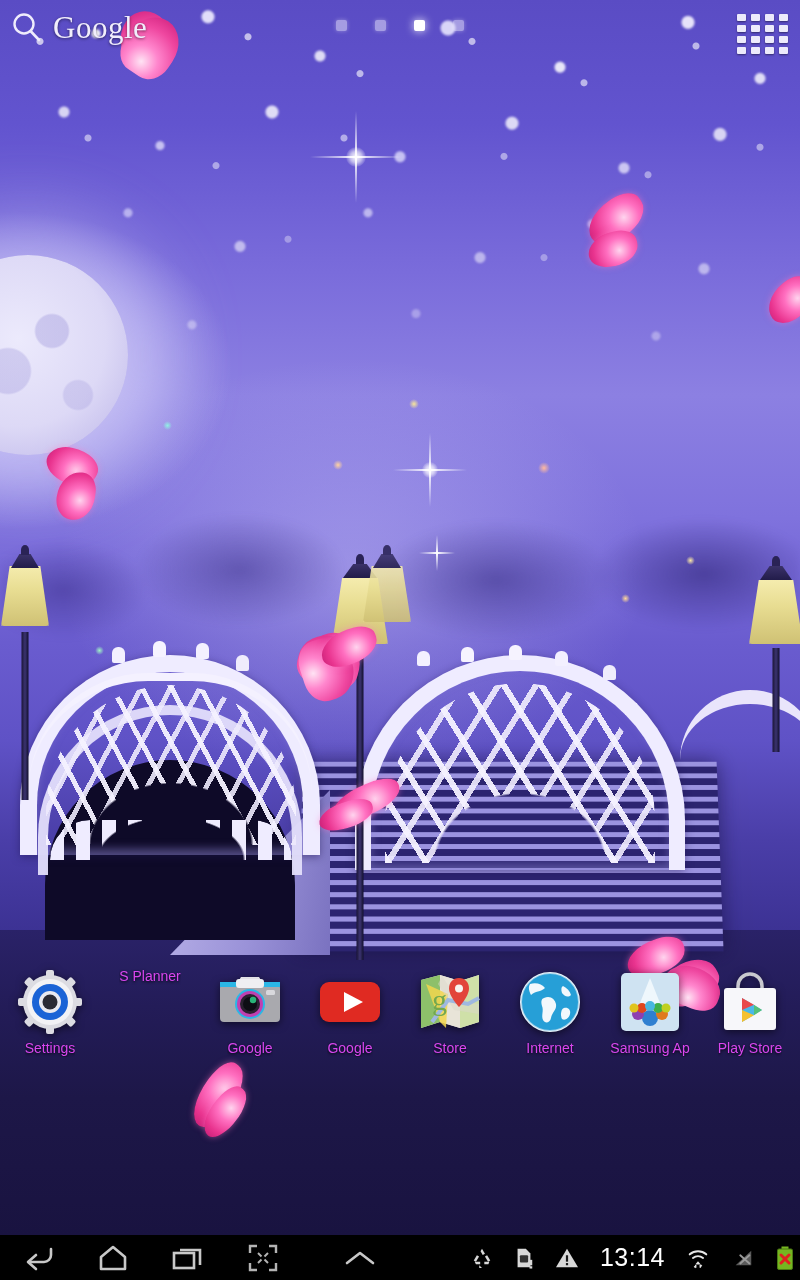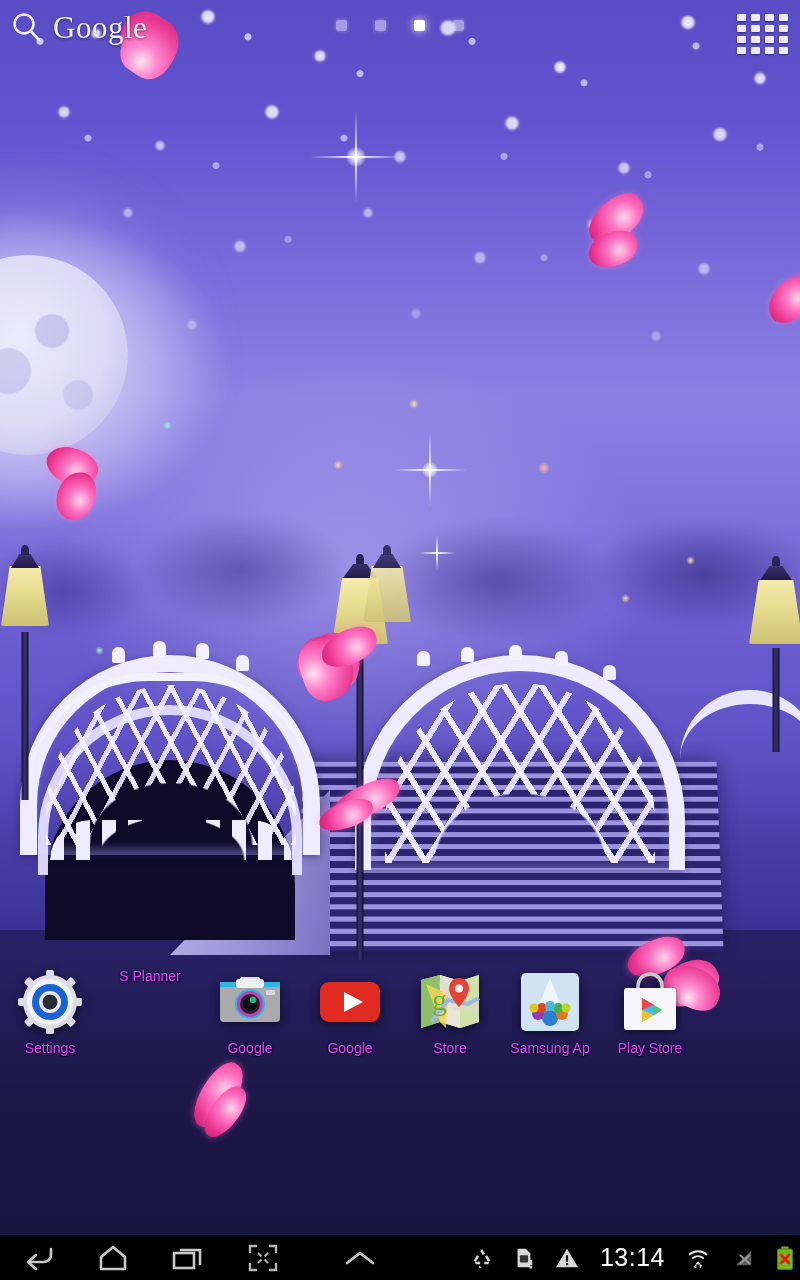--- a/index.html
+++ b/index.html
@@ -393,20 +393,36 @@
           <path d="M24 6 L40 30 L61 34 L61 44 L36 40 L20 14 Z" fill="#dcd8cc" opacity=".5"></path>
           <path d="M14 52 L30 30 L50 34 L61 28" stroke="#9fb8e0" stroke-width="4" fill="none"></path>
           <text x="14" y="40" font-family="Liberation Serif, serif" font-size="30" fill="#73a84f">g</text>
           <path d="M41 8 c6 0 10 4.6 10 10.4 0 7.8 -10 18.6 -10 18.6 s-10 -10.8 -10 -18.6 C31 12.6 35 8 41 8 z" fill="#e2443a"></path>
           <circle cx="41" cy="18.5" r="4" fill="#f7f4f0"></circle>
         </svg>
       </div>
       <div class="lbl">Store</div>
     </div>
 
+    <div class="app">
+      <div class="ic">
+        <svg viewBox="0 0 64 64" width="64" height="64">
+          <circle cx="32" cy="32" r="29" fill="#2ca6dd"></circle>
+          <circle cx="32" cy="32" r="29" fill="none" stroke="#e8f4fb" stroke-width="2"></circle>
+          <path d="M32 3 a29 29 0 0 1 0 58 a29 29 0 0 1 0 -58" fill="#1e93cc" opacity=".35"></path>
+          <g fill="#f2f8fc">
+            <path d="M12 14 c6 -2 12 0 15 4 c-4 4 -10 3 -14 7 c-2 -4 -3 -8 -1 -11 z"></path>
+            <path d="M26 28 c6 -3 11 1 12 6 c1 6 -4 8 -5 14 c-1 5 -6 6 -8 2 c-2 -5 1 -9 -1 -14 c-1 -4 -1 -7 2 -8 z"></path>
+            <path d="M45 16 c4 2 7 5 8 9 c-3 3 -7 1 -9 -2 c-1 -3 -1 -6 1 -7 z"></path>
+            <path d="M46 38 c4 -1 7 2 6 6 c-1 4 -5 7 -8 5 c-2 -4 -1 -10 2 -11 z"></path>
+          </g>
+        </svg>
+      </div>
+      <div class="lbl">Internet</div>
+    </div>
 
     <div class="app">
       <div class="ic">
         <svg viewBox="0 0 64 64" width="64" height="64">
           <rect x="3" y="3" width="58" height="58" rx="5" fill="#cfe3f2"></rect>
           <path d="M32 8 L44 38 L20 38 Z" fill="#eff7fc"></path>
           <g>
             <circle cx="32" cy="48" r="8" fill="#2f7fd0"></circle>
             <circle cx="20" cy="44" r="6" fill="#8e3fb0"></circle>
             <circle cx="44" cy="44" r="6" fill="#e07a1e"></circle>

